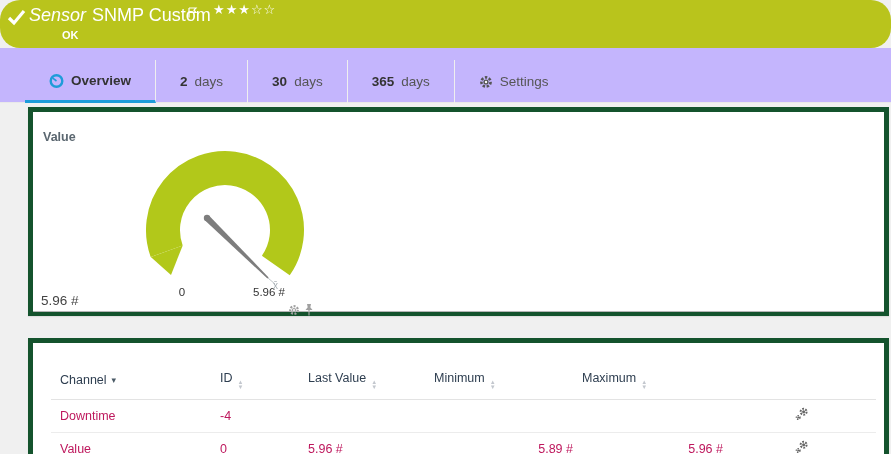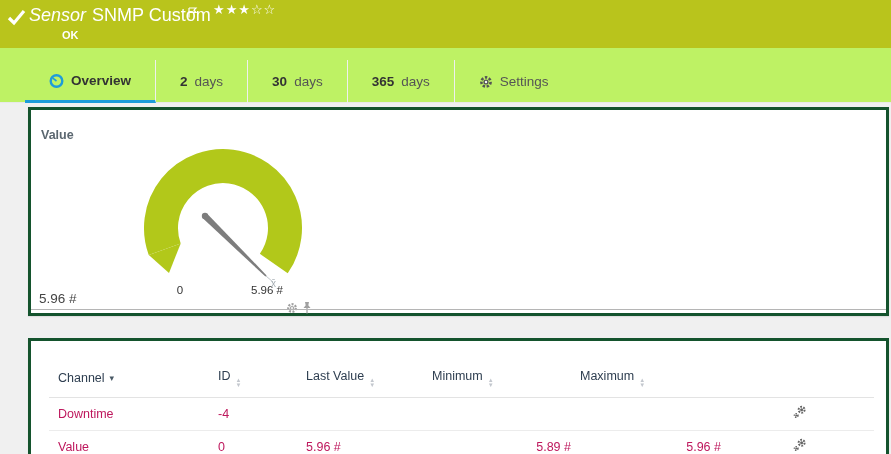--- a/index.html
+++ b/index.html
@@ -5,45 +5,45 @@
   * { margin:0; padding:0; box-sizing:border-box; }
   html,body { width:891px; height:454px; overflow:hidden; }
   body {
     font-family:"Liberation Sans", sans-serif;
     background:#f0f0f0;
     color:#444;
   }
 
   
   .app-header {
-    position:relative; height:48px; background:#b9c41c; color:#fff;
+    position:relative; height:48px; background:#b9c41c; color:#fff;border-radius:20px;
   }
   .hdr-check { position:absolute; left:7px; top:9px; }
   .hdr-title { position:absolute; left:29px; top:5px; font-size:18px; }
   .hdr-title .prefix { font-style:italic; margin-right:6px; }
   .hdr-flag { position:absolute; left:188px; top:4px; }
   .hdr-stars { position:absolute; left:213px; top:2px; font-size:13px; letter-spacing:1px; color:#fff; }
   .hdr-ok { position:absolute; left:62px; top:29px; font-size:11px; font-weight:bold; }
 
   
-  .tabbar-wrap { background:#bef264; height:55px; padding:12px 0 0 25px; border-bottom:1px solid #e9e9e9; }
+  .tabbar-wrap { background:#c4b5fd; height:55px; padding:12px 0 0 25px; border-bottom:1px solid #e9e9e9; }
   .tabbar { display:flex; height:43px; }
   .tab {
     display:flex; align-items:center; gap:7px;
     padding:0 24px; font-size:13.5px; color:#555; cursor:pointer;
     border-right:1px solid #efefef; white-space:nowrap;
   }
   .tab .num { font-weight:bold; color:#333; }
   .tab.active { font-weight:bold; color:#333; border-bottom:3px solid #1e9cd9; }
   .tab .ticon { display:inline-flex; }
 
   
   .content { padding:4px 2px 0 28px; }
   .panel {
-    background:#fff; border:3px solid #14532d; box-shadow:0 1px 1px rgba(0,0,0,0.07);
+    background:#fff; border:5px solid #14532d; box-shadow:0 1px 1px rgba(0,0,0,0.07);
     width:861px; position:relative;
   }
   .gauge-panel { height:209px; }
   .panel-title { position:absolute; left:10px; top:18px; font-size:12.5px; font-weight:600; color:#5b6770; }
 
   .gauge-svg { position:absolute; left:100px; top:30px; }
   .gauge-min { position:absolute; left:138px; top:174px; width:22px; text-align:center; font-size:11.5px; color:#333; }
   .gauge-max { position:absolute; left:205px; top:174px; width:62px; text-align:center; font-size:11.5px; color:#333; }
   .mean-label { position:absolute; left:240px; top:168px; font-size:10px; color:#a8b0b5; }
   .current-value { position:absolute; left:8px; top:181px; font-size:13.5px; color:#444; }

